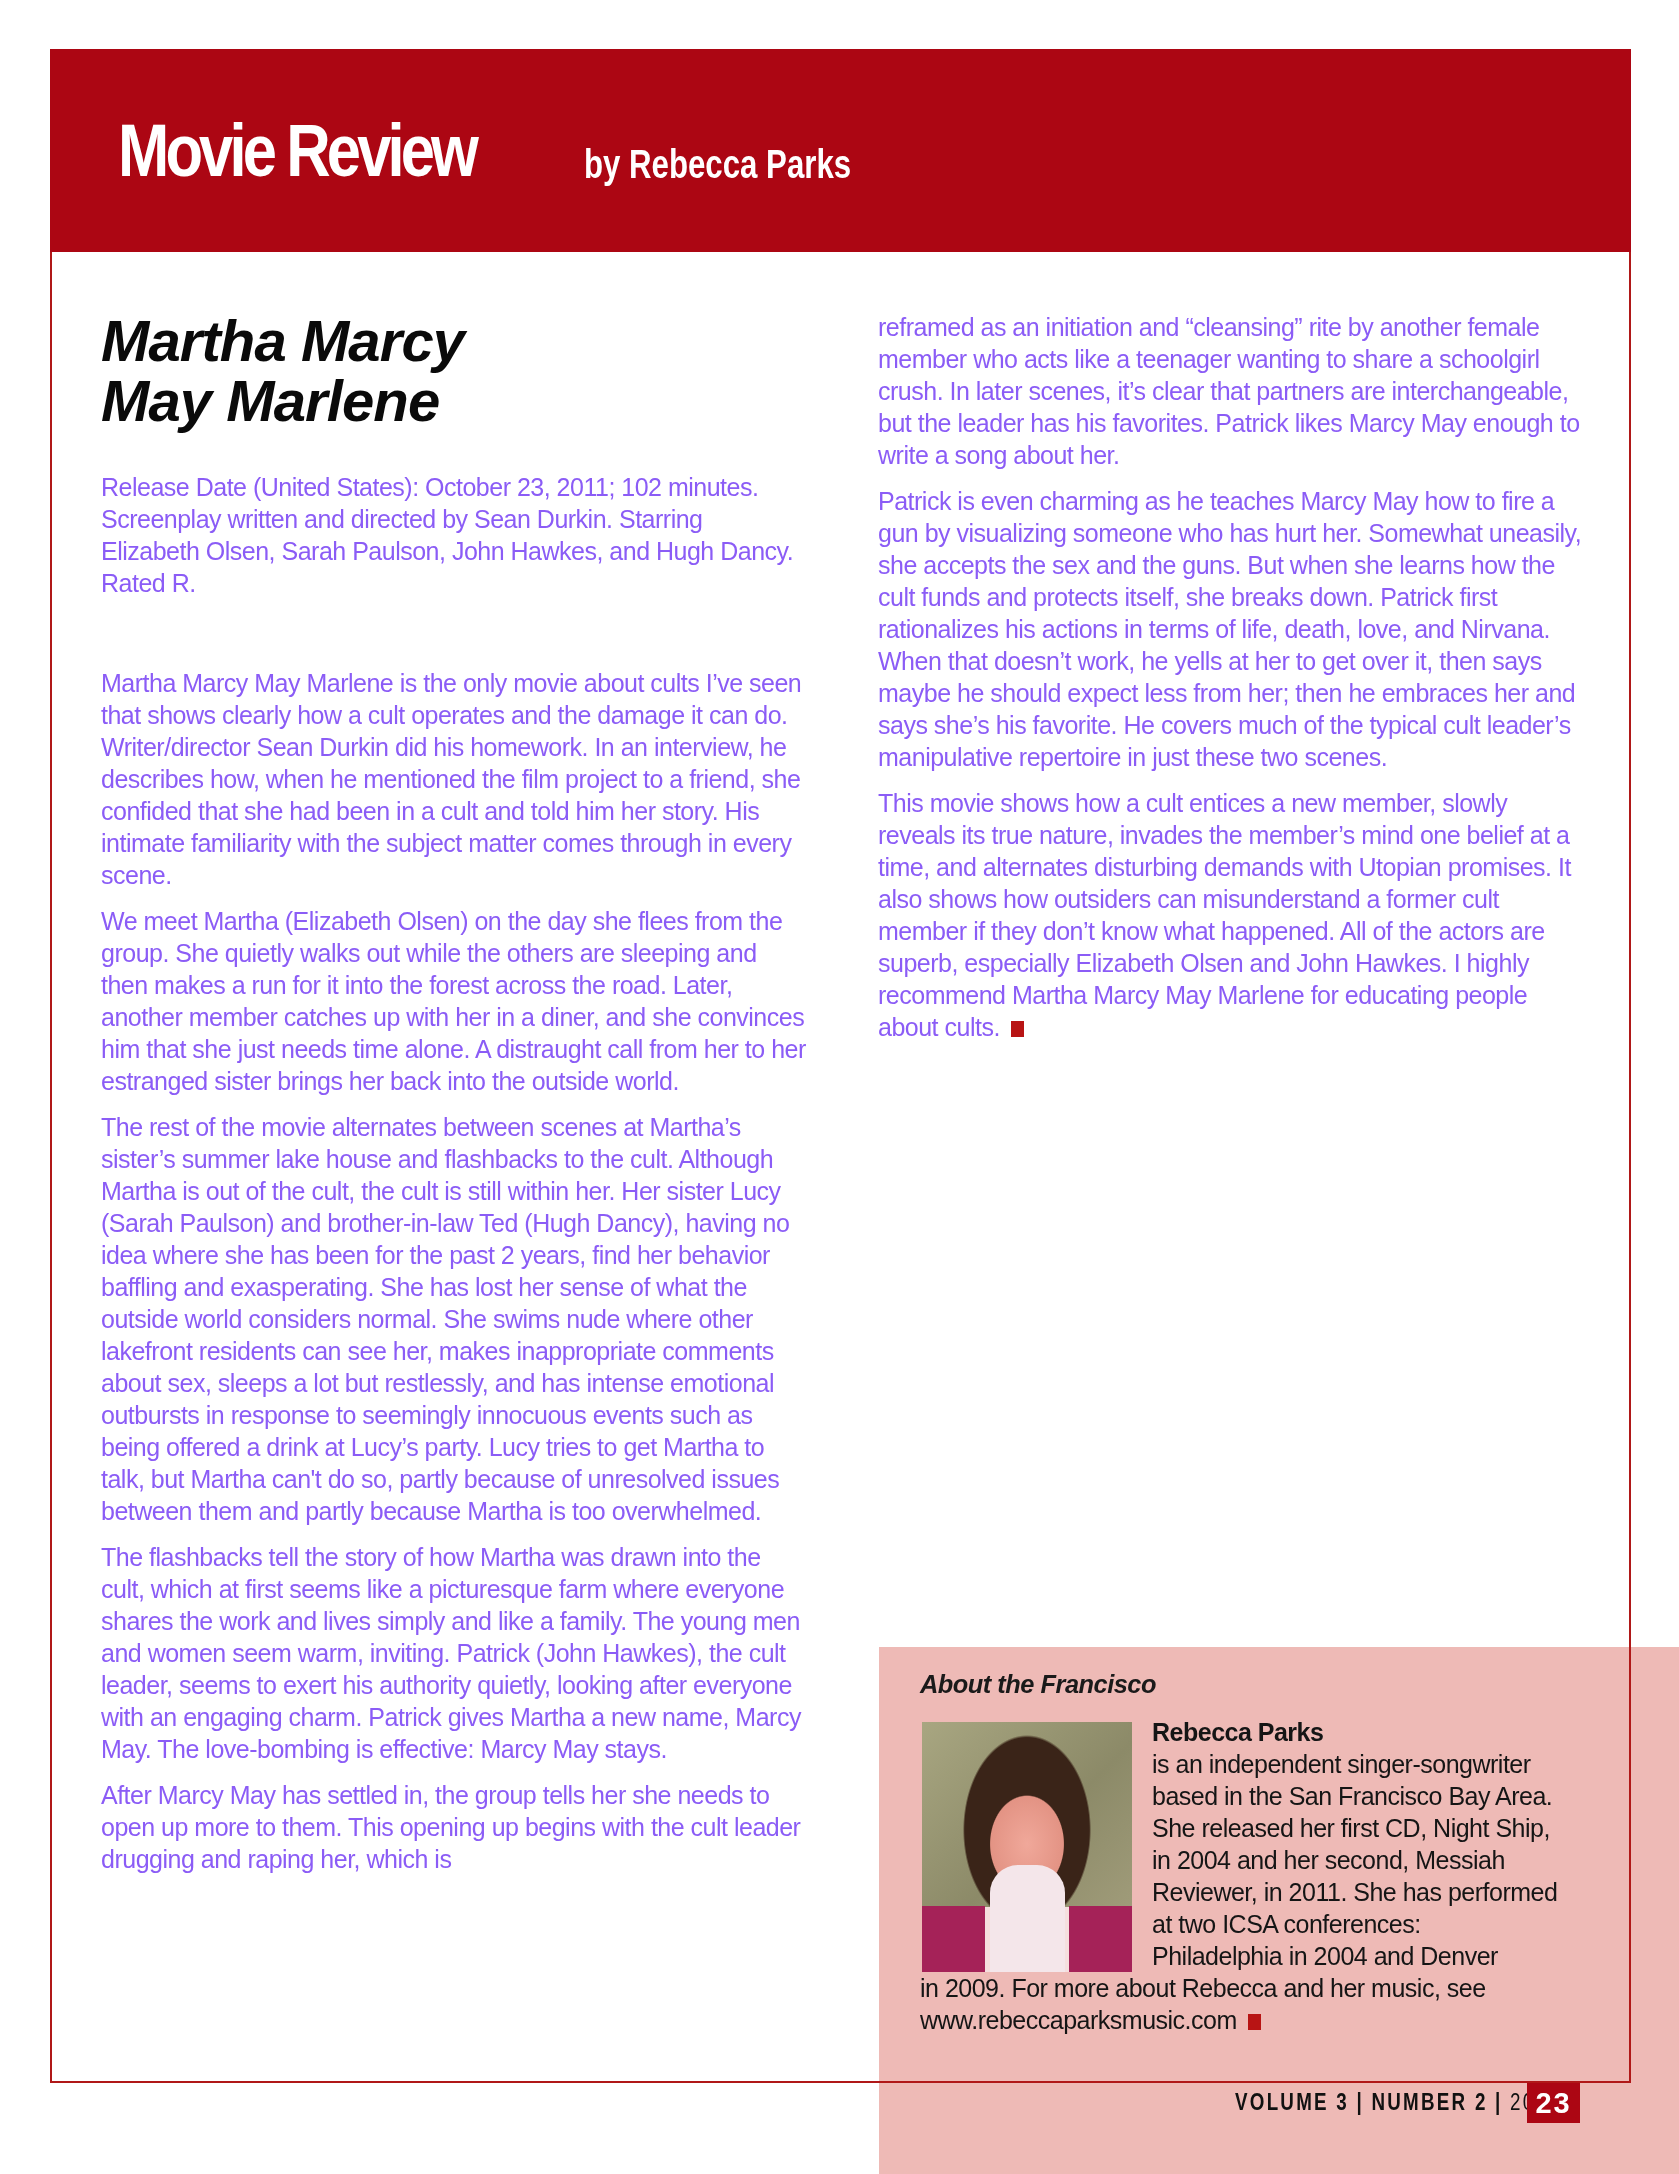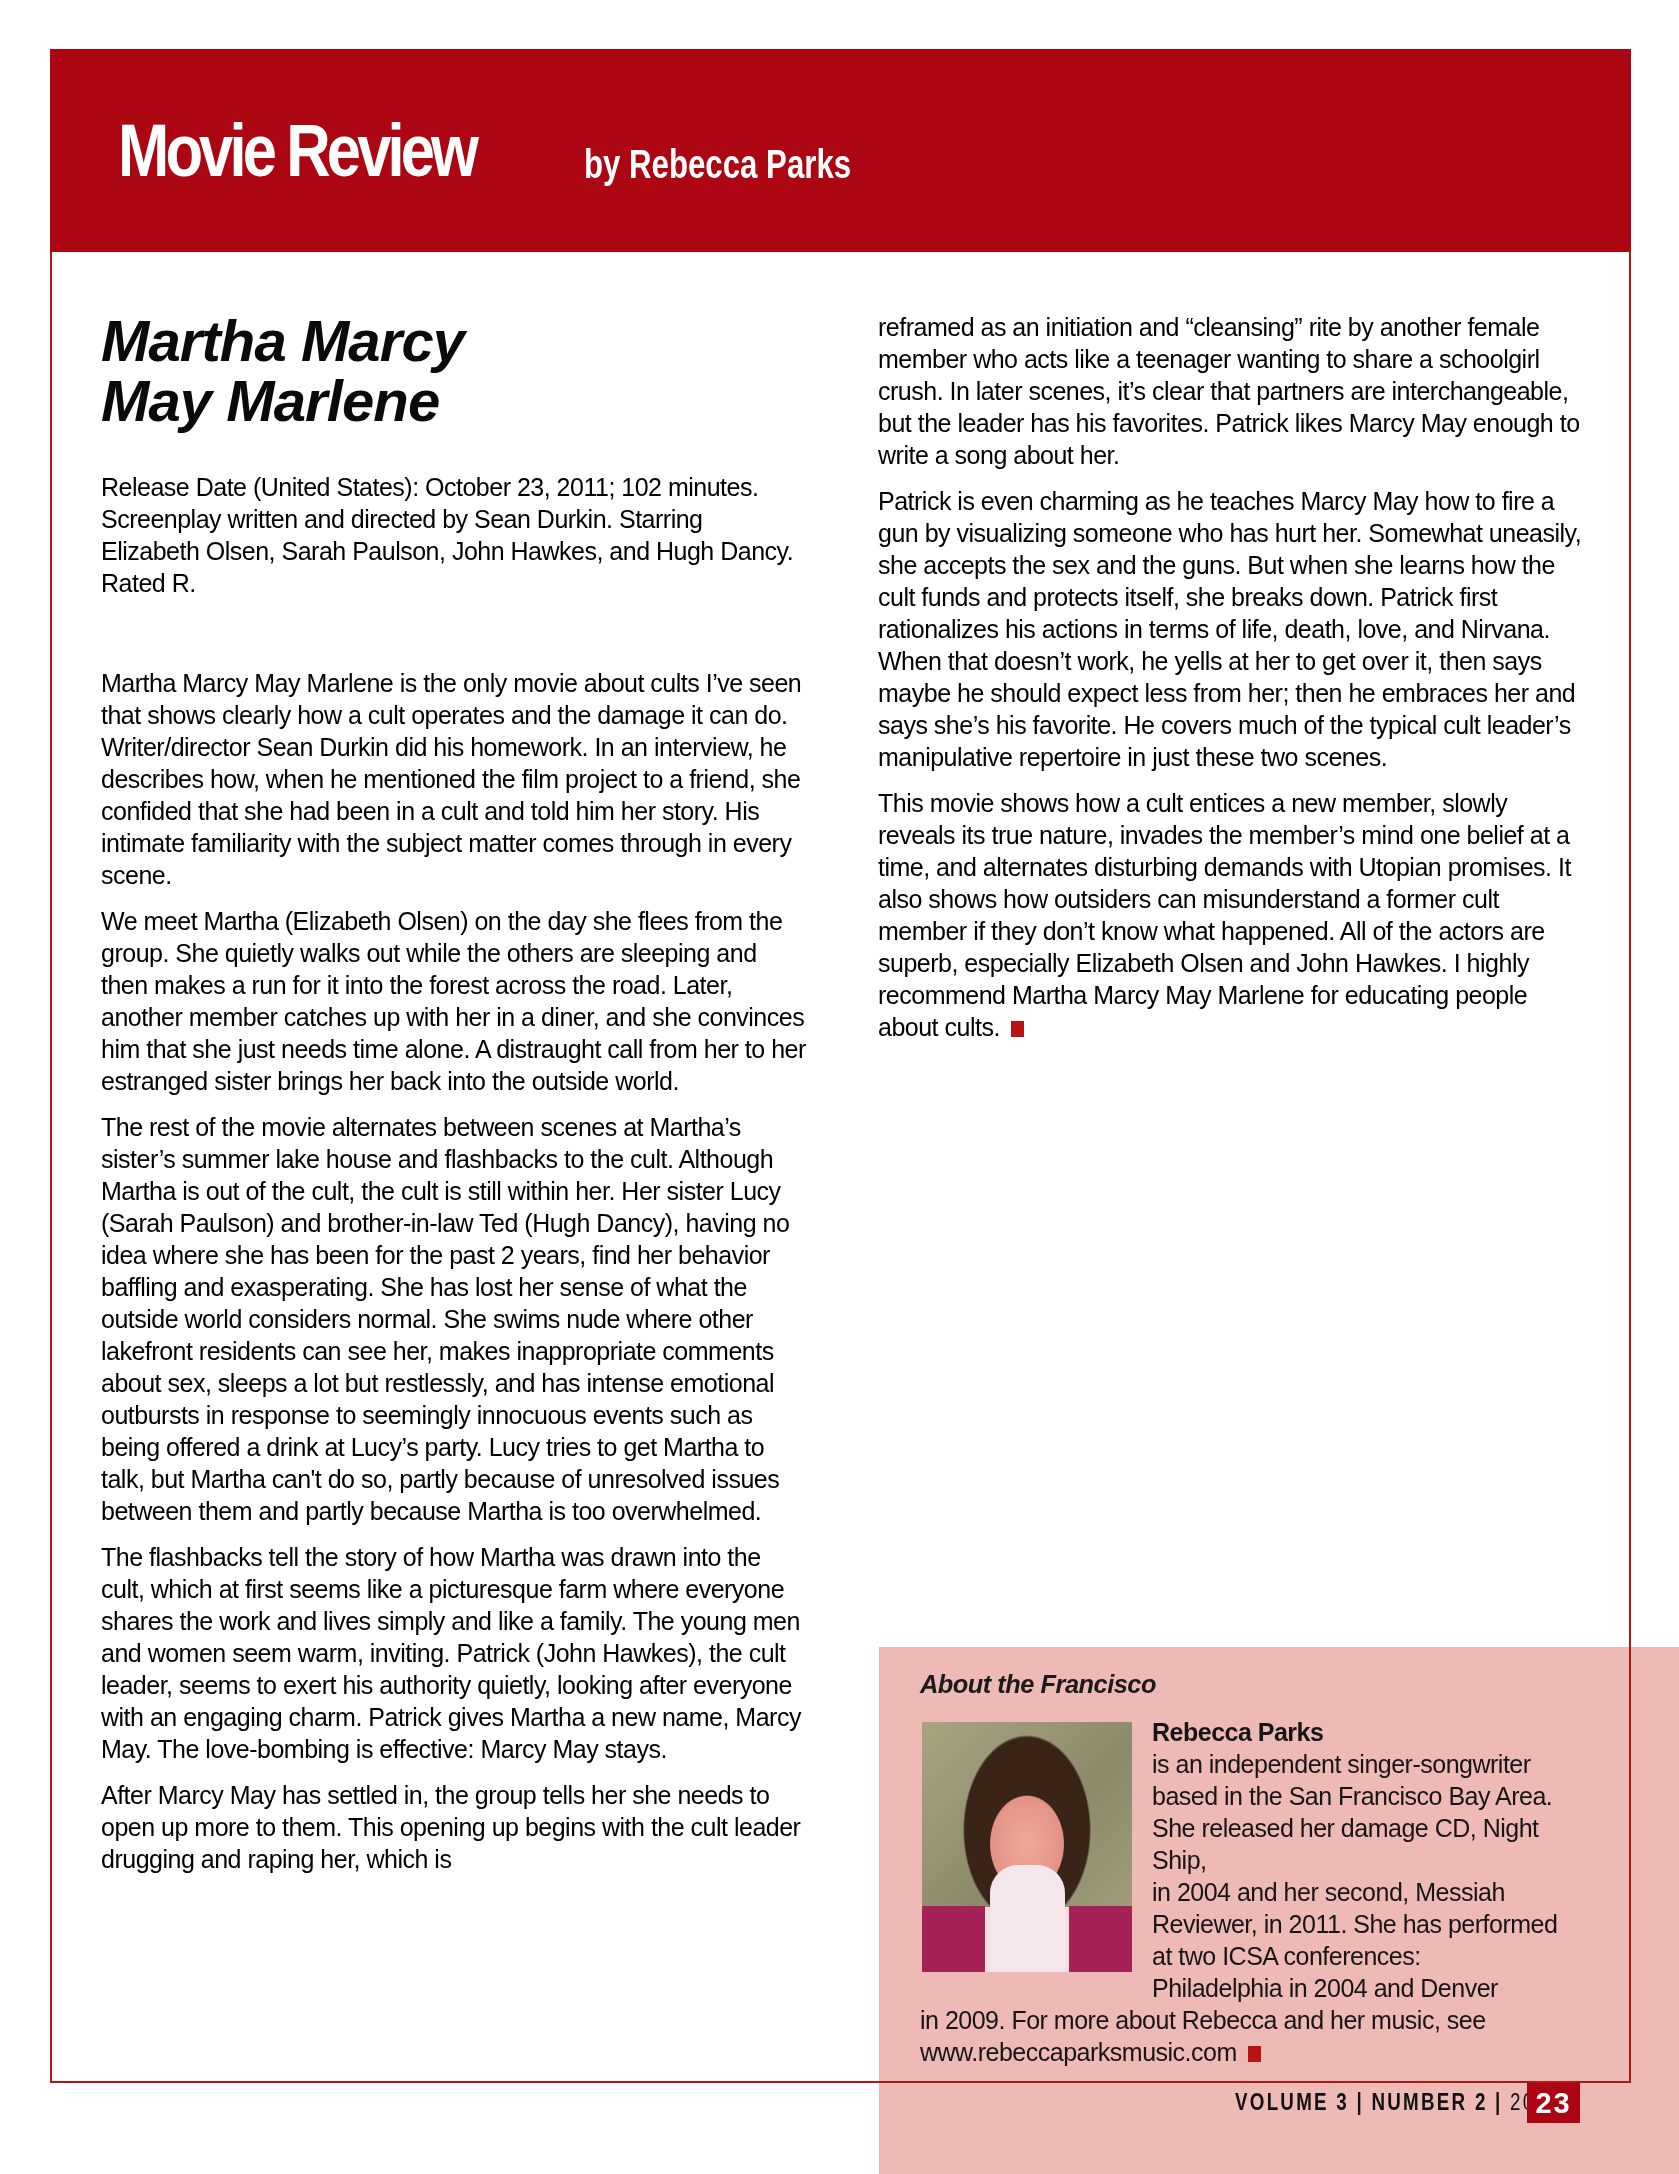--- a/index.html
+++ b/index.html
@@ -26,21 +26,21 @@
     transform: scaleX(0.82); transform-origin: left bottom;
     white-space: nowrap; line-height: 1;
   }
   .header-byline {
     position: absolute; left: 534px; top: 91px;
     color: #fff; font-weight: bold; font-size: 40px;
     transform: scaleX(0.78); transform-origin: left bottom;
     white-space: nowrap; line-height: 1.2;
   }
 
-  .col { position: absolute; font-size: 25px; line-height: 32px; color: #000000; }
+  .col { position: absolute; font-size: 25px; line-height: 32px; color: #8b5cf6; }
   .col p { margin-bottom: 14px; letter-spacing: -0.5px; }
   .col-left { left: 101px; top: 471px; width: 706px; }
   .col-right { left: 878px; top: 311px; width: 706px; }
 
   .movie-title {
     position: absolute; left: 101px; top: 311px; width: 659px;
     font-size: 58px; line-height: 60px; font-weight: bold; font-style: italic;
     color: #0a0a0a; letter-spacing: -0.9px;
   }
   .release-info { margin-bottom: 68px !important; }
@@ -122,21 +122,21 @@
   <p><span>This movie shows how a cult entices a new member, slowly reveals its true nature, invades the member’s mind one belief at a time, and alternates disturbing demands with Utopian promises. It also shows how outsiders can misunderstand a former cult member if they don’t know what happened. All of the actors are superb, especially  Elizabeth Olsen and John Hawkes. I highly recommend </span><span class="ital">Martha Marcy May Marlene</span><span> for educating people about cults.</span><span class="end-mark"></span></p>
 </div>
 
 <div class="about-heading">About the Francisco</div>
 <div class="photo" title="Photo of Rebecca Parks"></div>
 
 <div class="bio">
   <span class="bio-name">Rebecca Parks</span>
   <span class="bio-indent">is an independent singer-songwriter</span>
   <span class="bio-indent">based in the San Francisco Bay Area.</span>
-  <span class="bio-indent"><span>She released her damage CD, </span><span class="ital">Night Ship</span><span>,</span></span>
+  <span class="bio-indent"><span>She released her first CD, </span><span class="ital">Night Ship</span><span>,</span></span>
   <span class="bio-indent"><span>in 2004 and her second, </span><span class="ital">Messiah</span></span>
   <span class="bio-indent"><span class="ital">Reviewer</span><span>, in 2011. She has performed</span></span>
   <span class="bio-indent">at two ICSA conferences:</span>
   <span class="bio-indent">Philadelphia in 2004 and Denver</span>
   <span style="display:block">in 2009. For more about Rebecca and her music, see</span>
   <span style="display:block"><span>www.rebeccaparksmusic.com</span><span class="end-mark"></span></span>
 </div>
 
 <div class="footer-text">
   <span>VOLUME 3</span>

